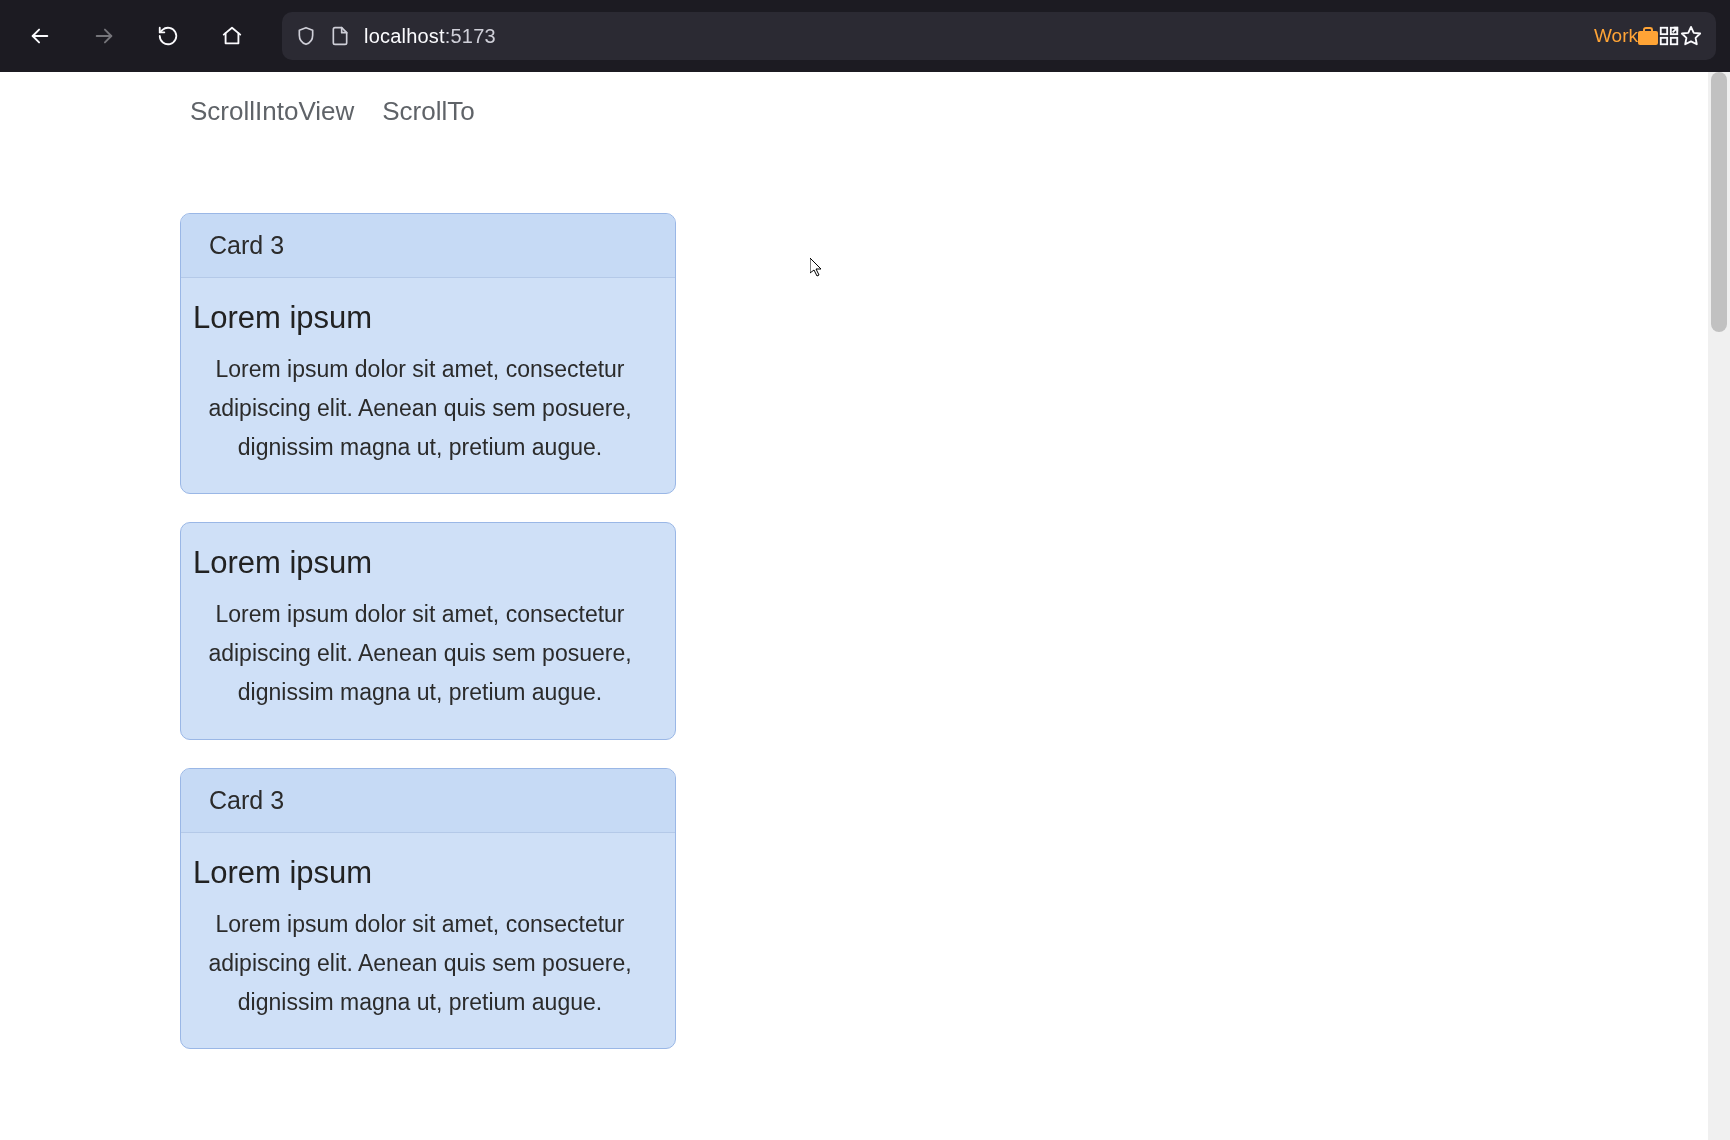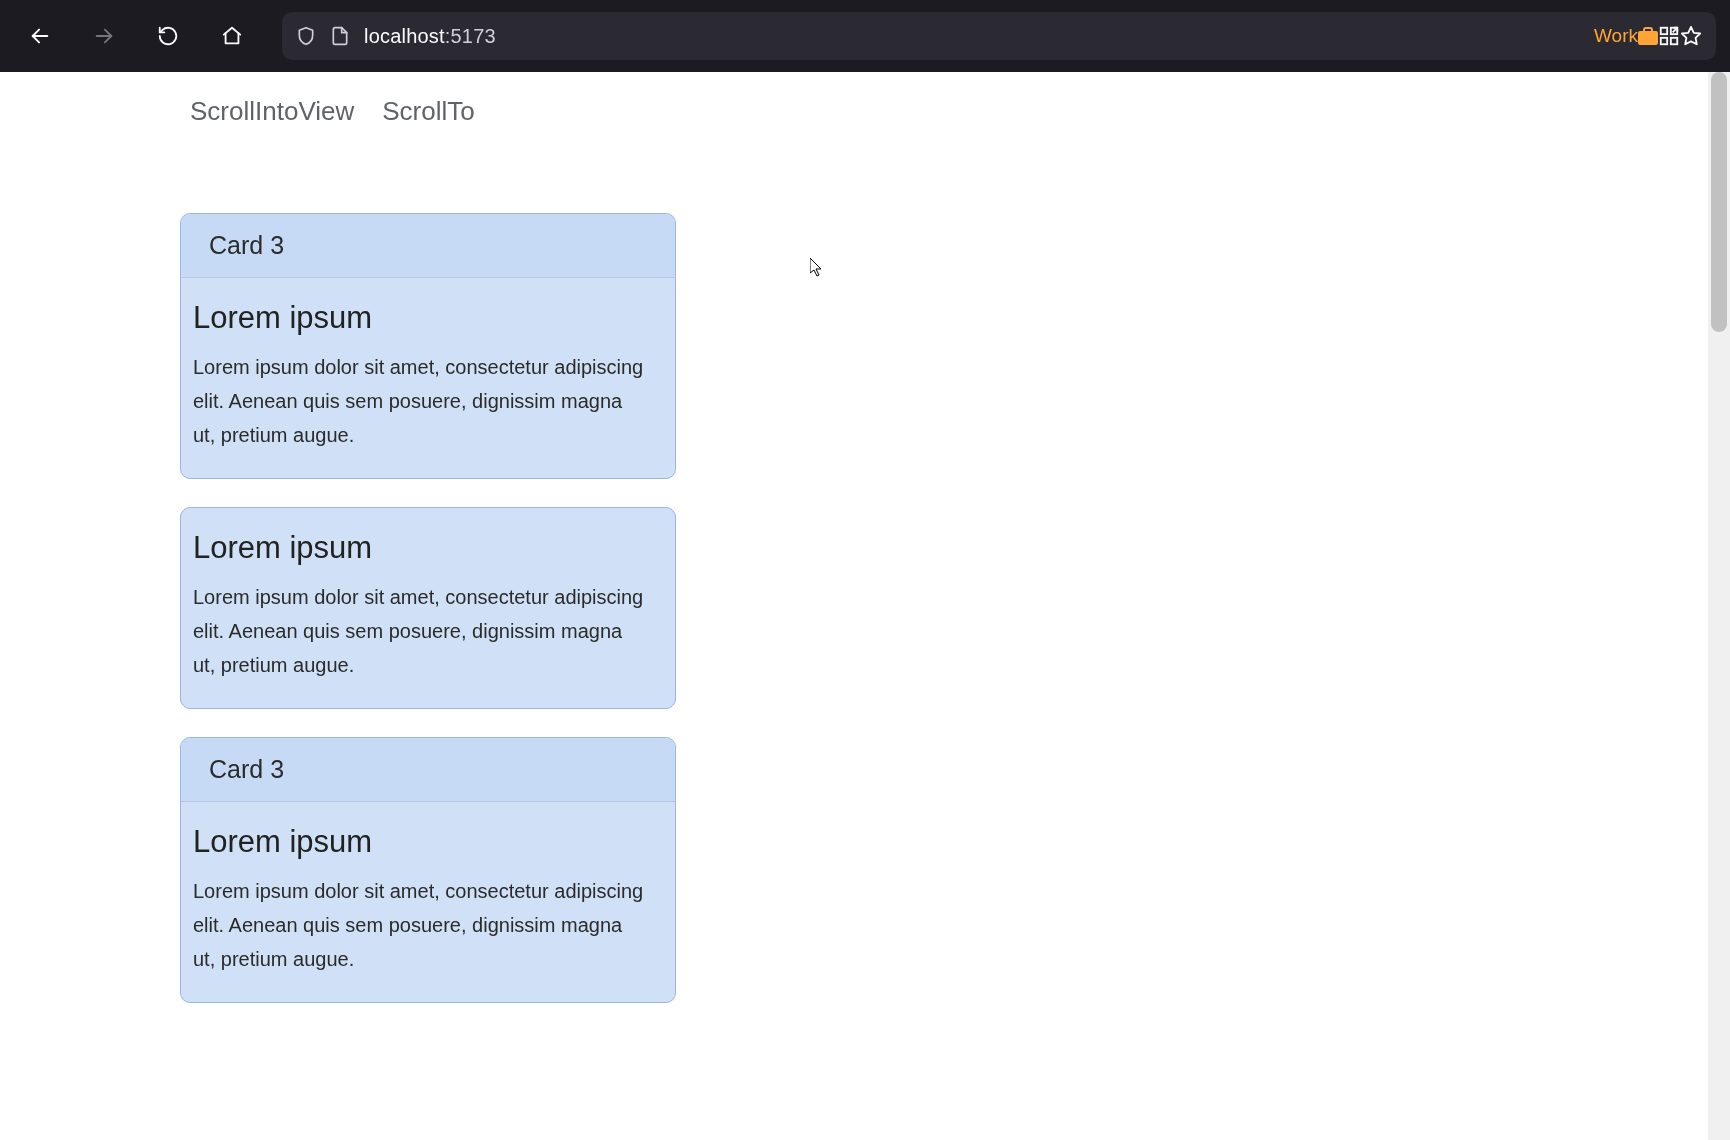--- a/index.html
+++ b/index.html
@@ -75,21 +75,21 @@
     }
     .card-header {
       padding: 17px 28px;
       font-size: 25px;
       color: #2b2b2b;
       border-bottom: 1px solid #b4c9e8;
       background: #c6daf5;
     }
     .card-body { padding: 22px 28px 26px 12px; }
     .card-title { font-size: 31px; color: #222; margin-bottom: 14px; font-weight: 400; }
-    .card-text  { font-size: 20px; line-height: 1.7; color: #2b2b2b; }
+    .card-text  { font-size: 23px; line-height: 1.7; color: #2b2b2b; text-align: center; }
 
     
     .scroll-track {
       position: fixed; top: 72px; right: 0; bottom: 0; width: 22px;
       background: #f0f0f0;
     }
     .scroll-thumb {
       position:absolute; left:3px; right:3px; top:0; height:260px;
       background:#c1c1c1; border-radius:8px;
     }

